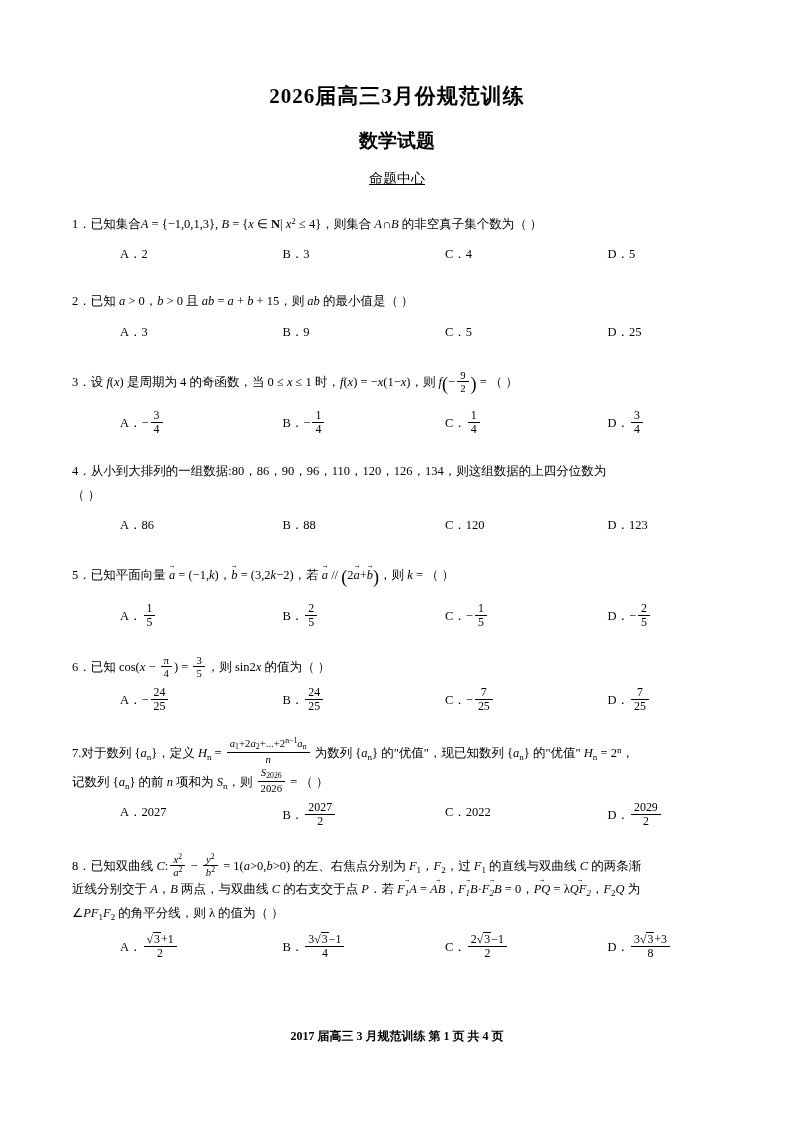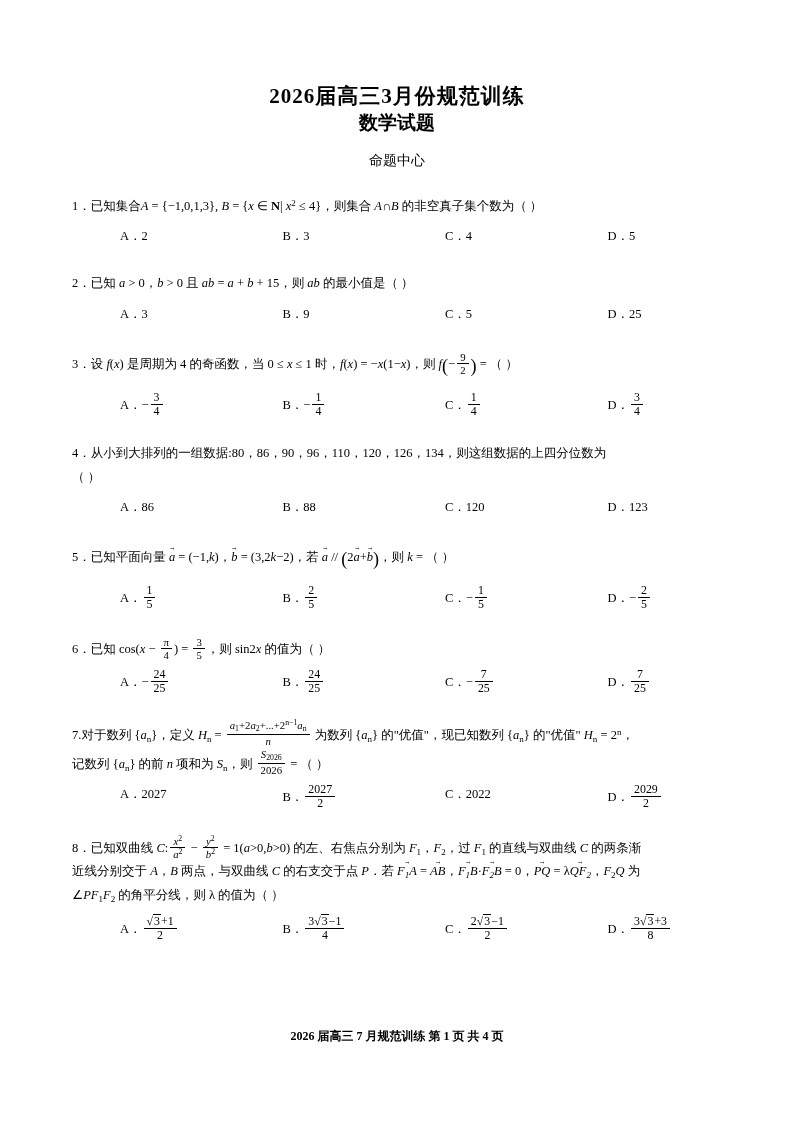--- a/index.html
+++ b/index.html
@@ -26,27 +26,28 @@
     font-size: 21px;
     font-weight: bold;
     letter-spacing: 1px;
     margin-top: 22px;
     margin-bottom: 0;
   }
   .subtitle {
     text-align: center;
     font-size: 19px;
     font-weight: bold;
-    margin-top: 0;
+    margin-top: 18px;
   }
   .author {
     text-align: center;
     font-size: 14px;
     margin-top: 16px;
     font-family: "DejaVu Serif", serif;
+    text-decoration: underline;
   }
   .section-head {
     font-size: 12.5px;
     margin-top: 20px;
     line-height: 1.5;
   }
   .q {
     font-size: 12.5px;
     margin-top: 24px;
     line-height: 1.85;
@@ -198,14 +199,14 @@
     <br>近线分别交于 <span class="mi">A</span>，<span class="mi">B</span> 两点，与双曲线 <span class="mi">C</span> 的右支交于点 <span class="mi">P</span>．若 <span class="vec"><span class="mi">F</span><span class="sub">1</span><span class="mi">A</span></span> = <span class="vec"><span class="mi">AB</span></span>，<span class="vec"><span class="mi">F</span><span class="sub">1</span><span class="mi">B</span></span>·<span class="vec"><span class="mi">F</span><span class="sub">2</span><span class="mi">B</span></span> = 0，<span class="vec"><span class="mi">PQ</span></span> = λ<span class="vec"><span class="mi">QF</span><span class="sub">2</span></span>，<span class="mi">F</span><span class="sub">2</span><span class="mi">Q</span> 为
     <br>∠<span class="mi">PF</span><span class="sub">1</span><span class="mi">F</span><span class="sub">2</span> 的角平分线，则 λ 的值为（ ）
   </div>
   <div class="opts">
     <div>A．<span class="frac"><span class="num"><span class="sqrt"><span class="rad">√</span><span class="under">3</span></span>+1</span><span class="den">2</span></span></div>
     <div>B．<span class="frac"><span class="num">3<span class="sqrt"><span class="rad">√</span><span class="under">3</span></span>−1</span><span class="den">4</span></span></div>
     <div>C．<span class="frac"><span class="num">2<span class="sqrt"><span class="rad">√</span><span class="under">3</span></span>−1</span><span class="den">2</span></span></div>
     <div>D．<span class="frac"><span class="num">3<span class="sqrt"><span class="rad">√</span><span class="under">3</span></span>+3</span><span class="den">8</span></span></div>
   </div>
 
-  <div class="footer">2026 届高三 7 月规范训练  第 1 页  共 4 页</div>
+  <div class="footer">2017 届高三 3 月规范训练  第 1 页  共 4 页</div>
 </div>
 
 </body></html>

